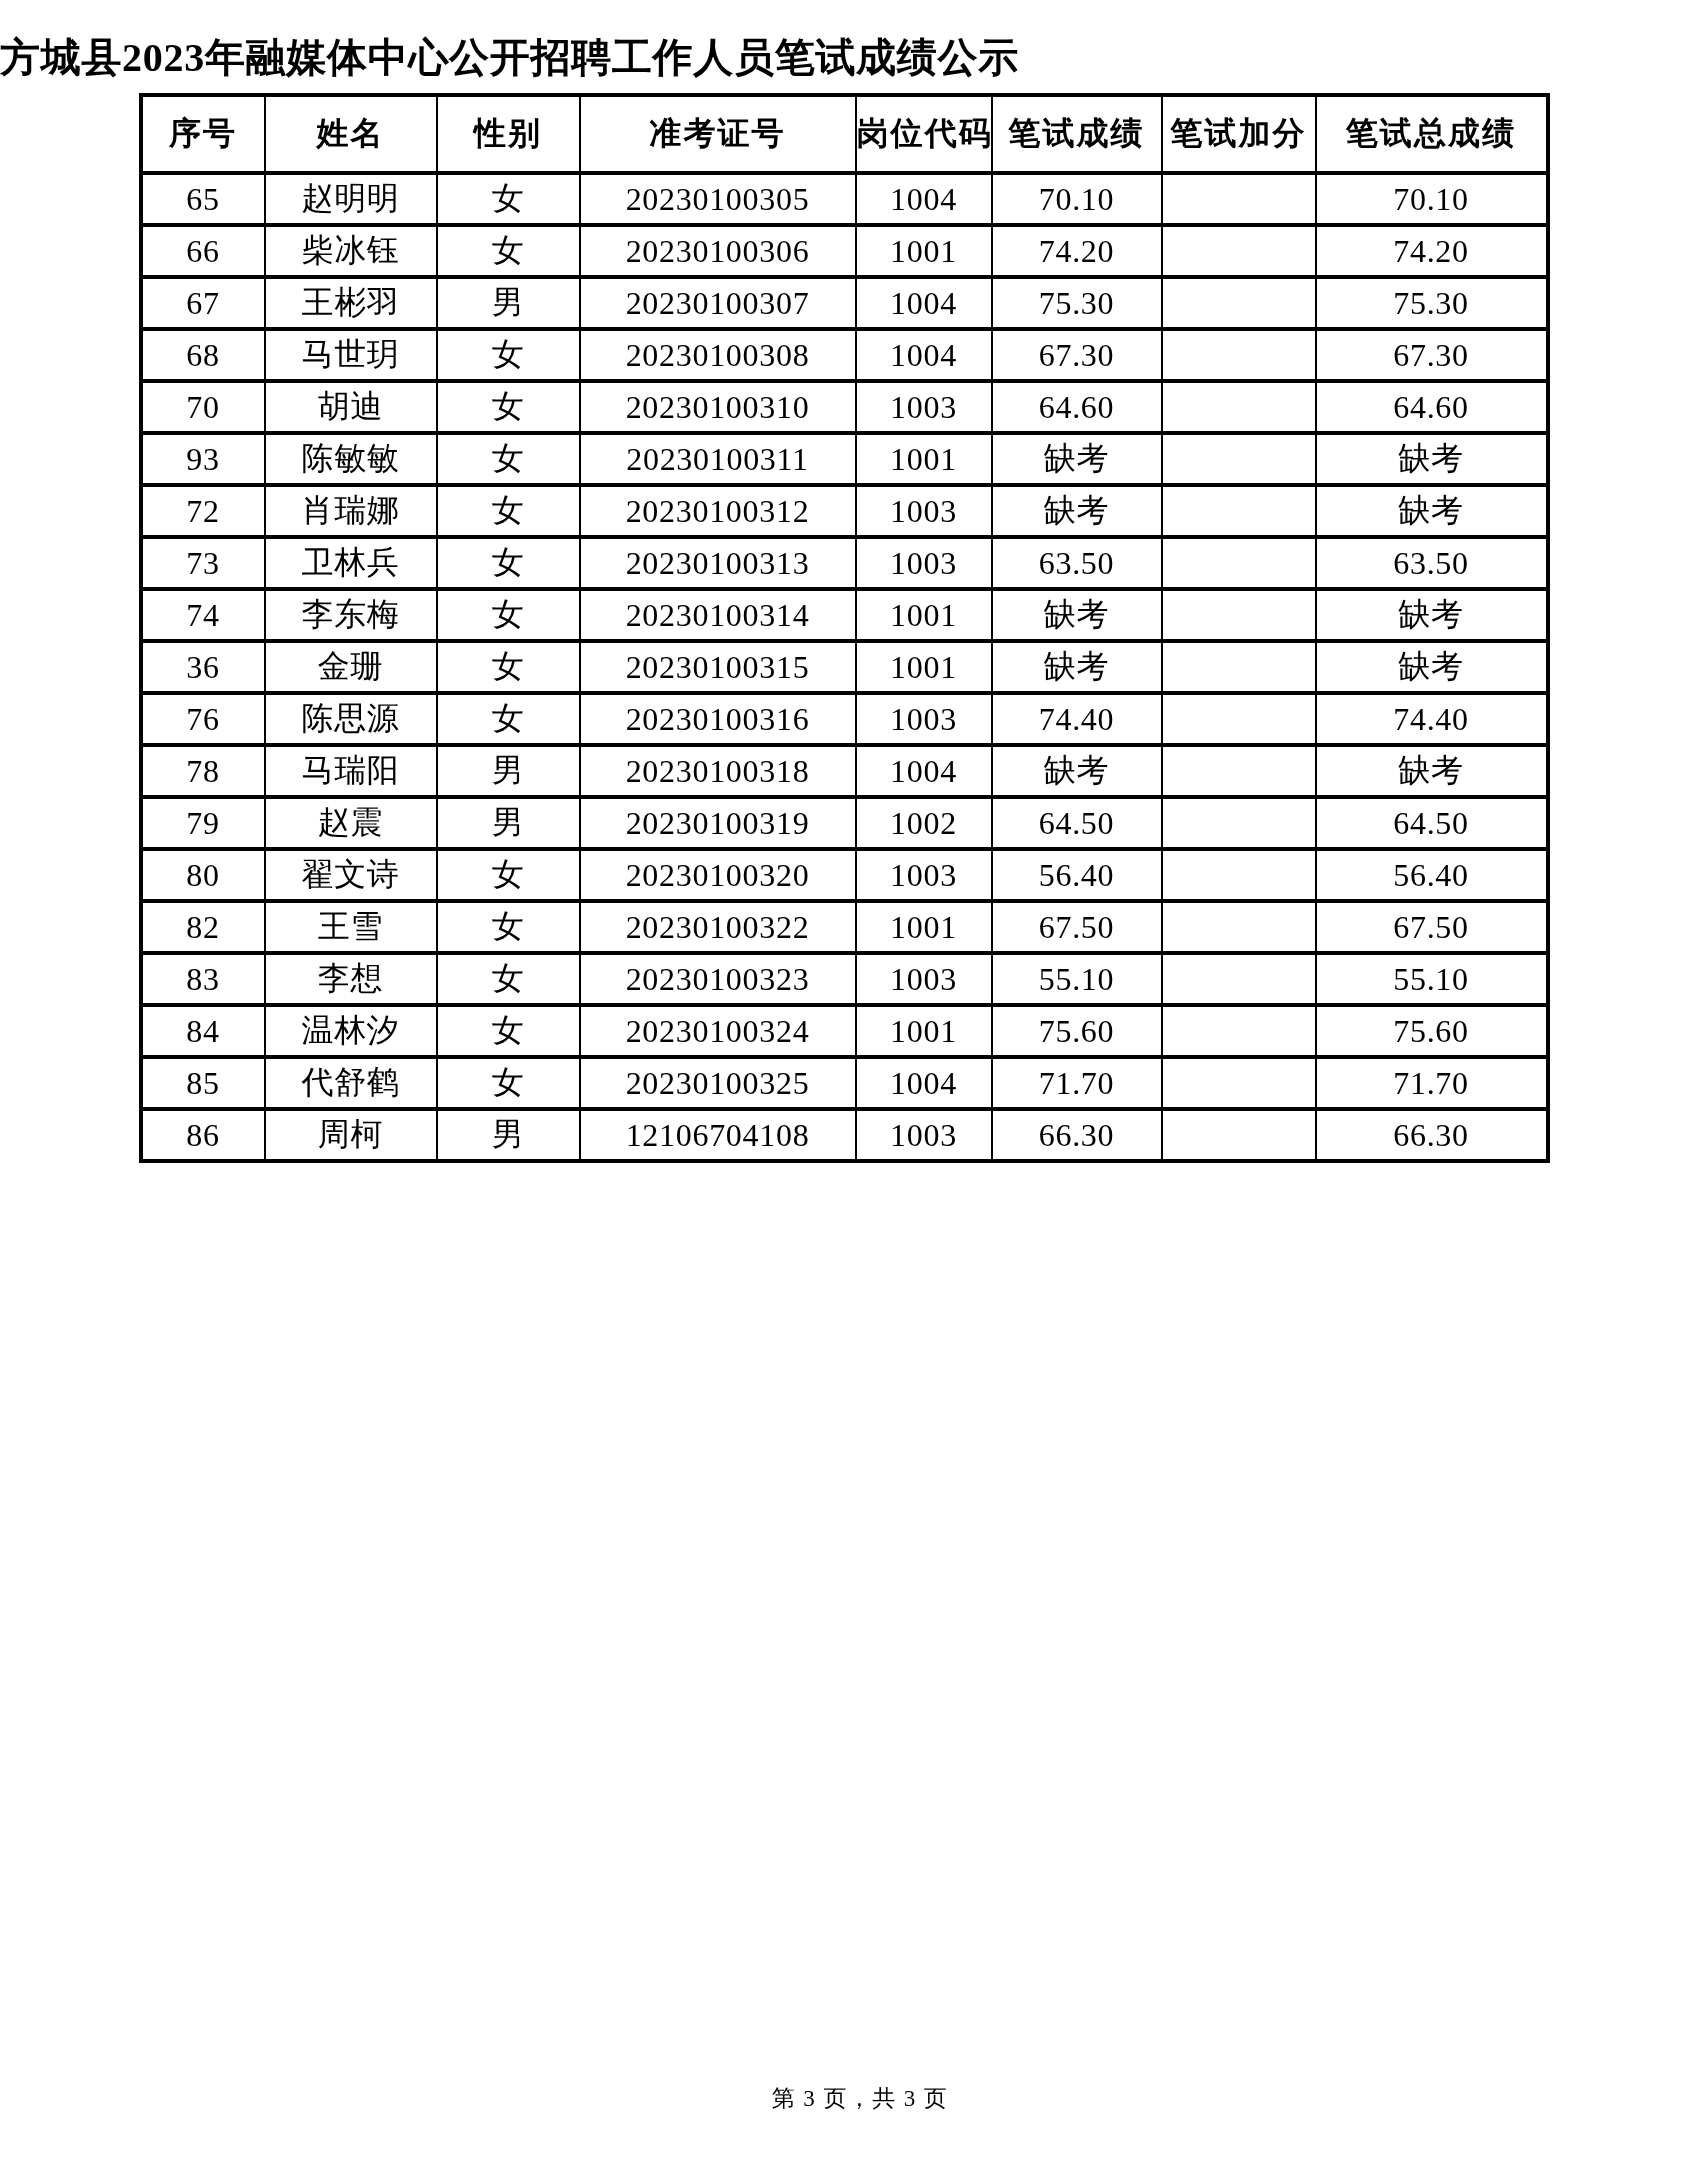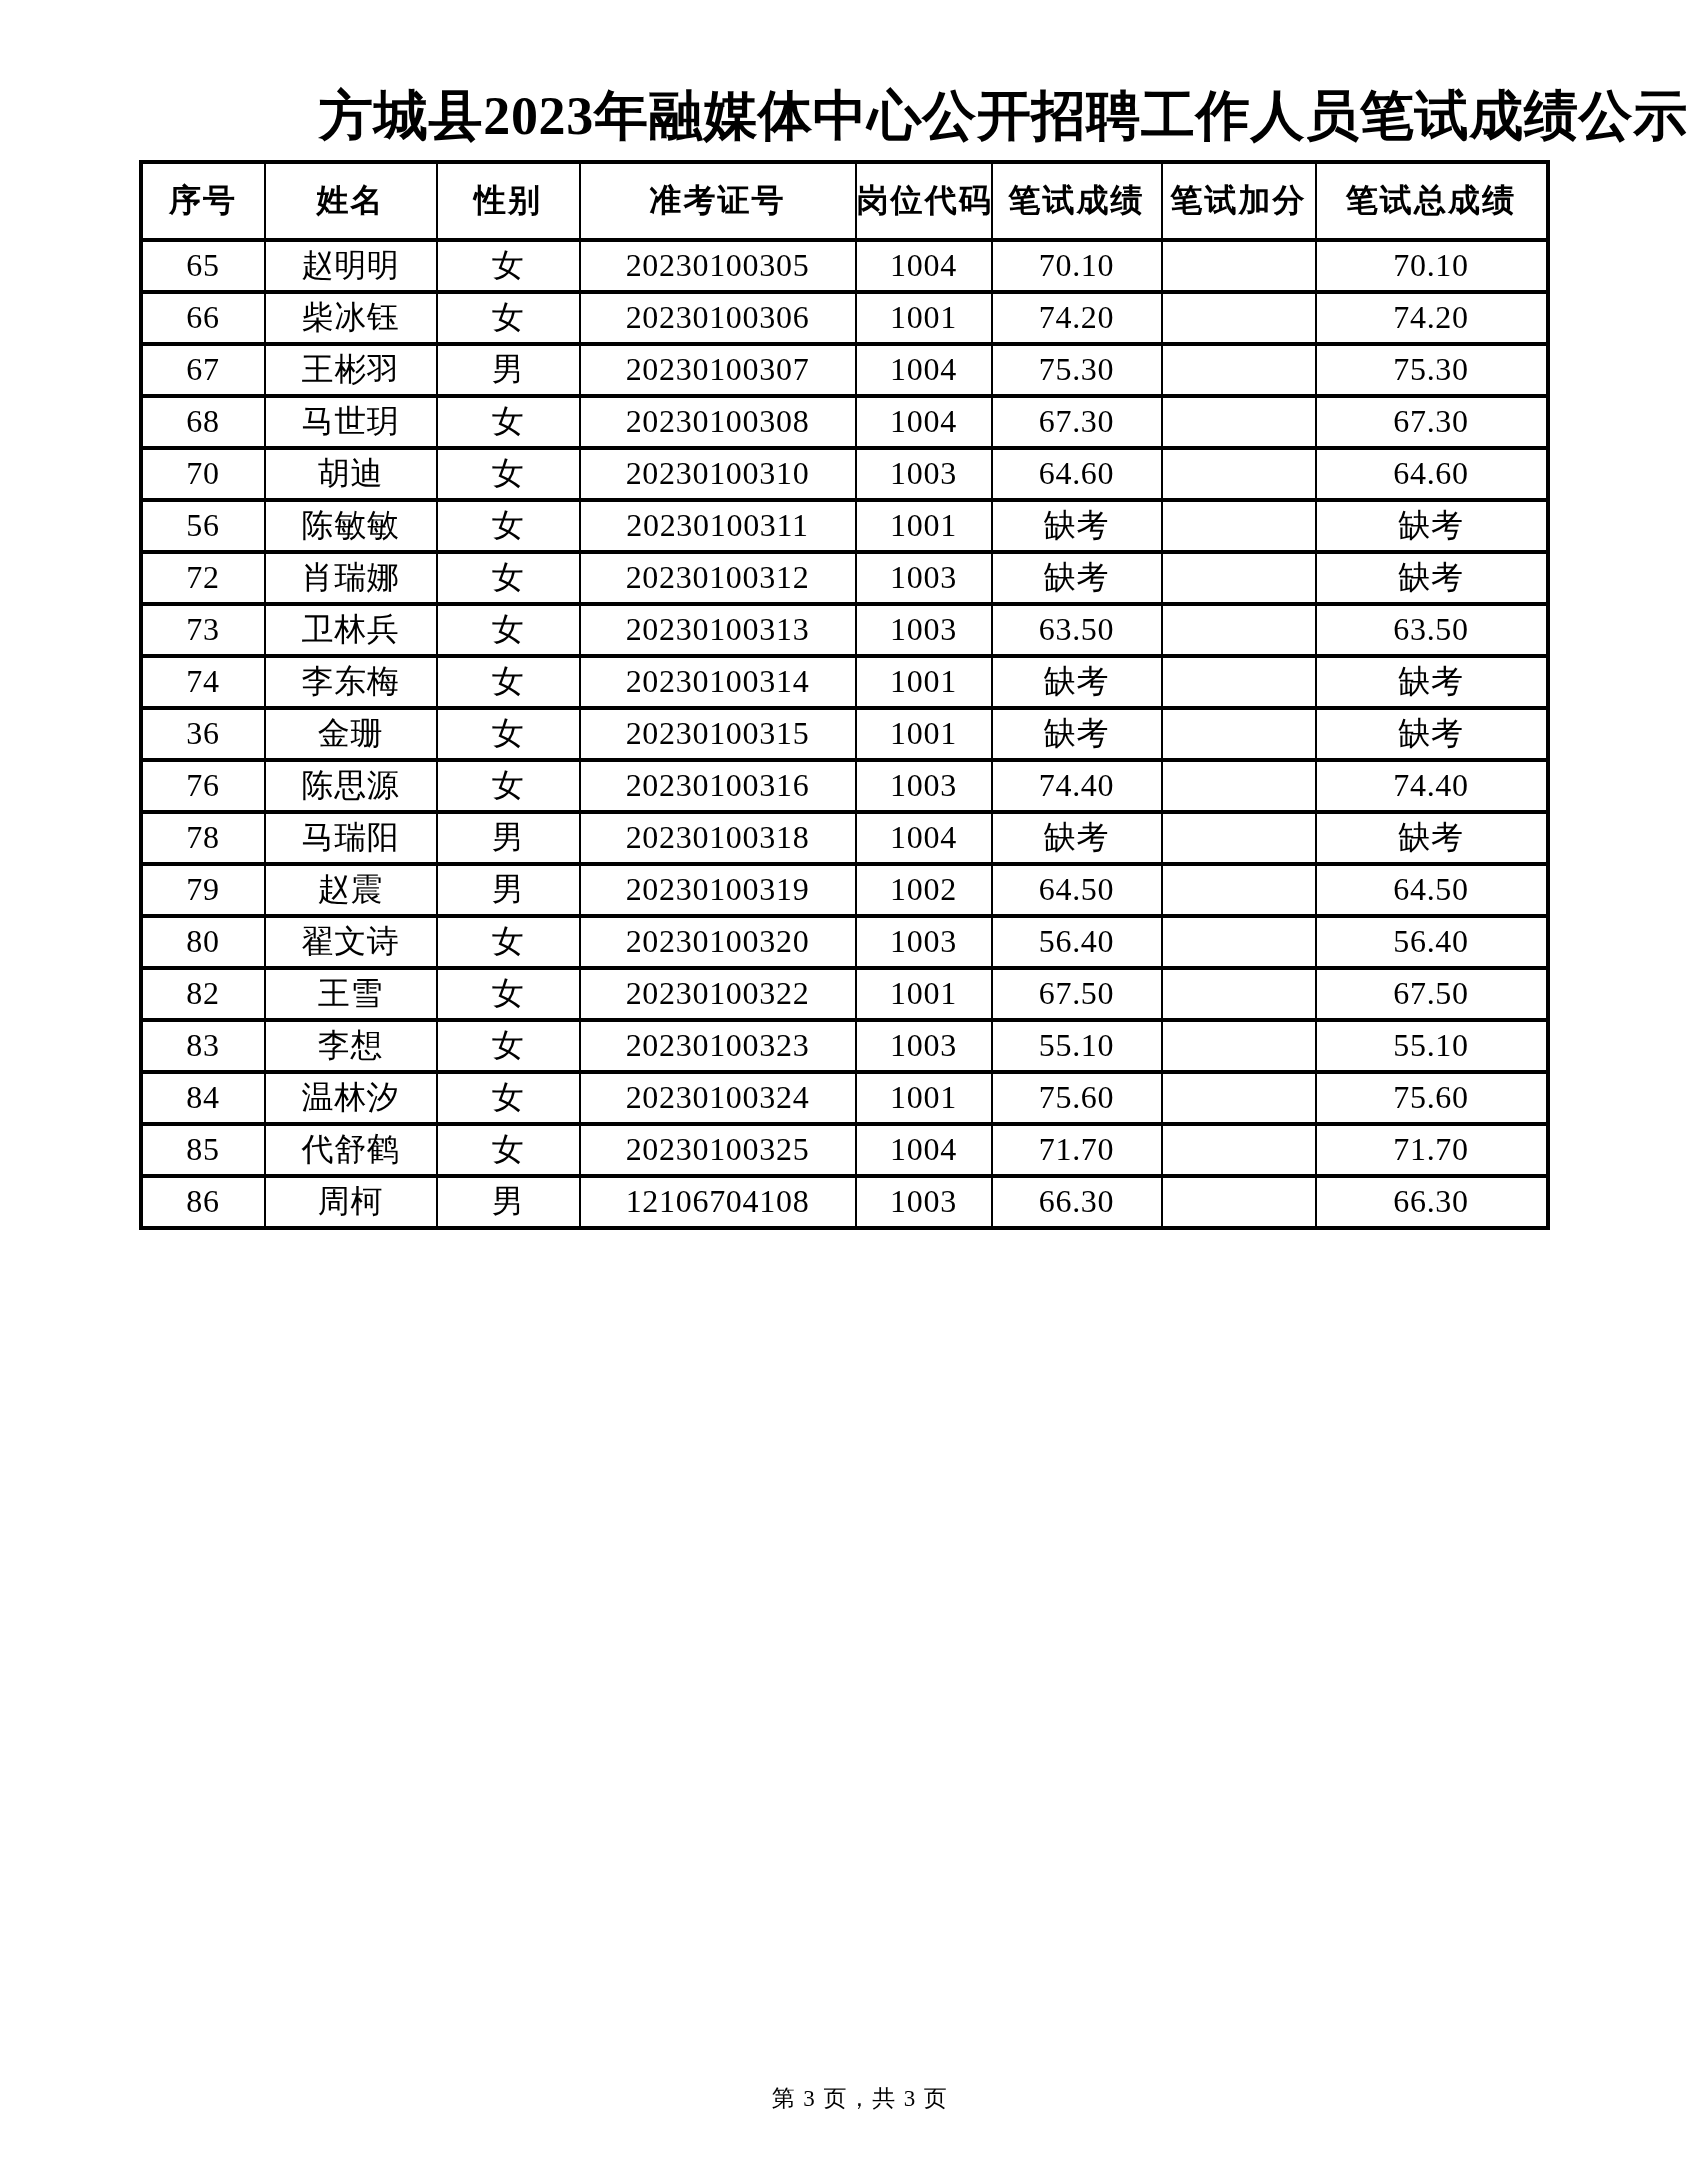--- a/index.html
+++ b/index.html
@@ -11,23 +11,23 @@
     position: relative;
     width: 1688px;
     height: 2183px;
     background: #ffffff;
     font-family: "Liberation Serif", "DejaVu Serif", serif;
     color: #000000;
     overflow: hidden;
   }
   .title {
     margin: 0;
-    padding-top: 84px;
-    text-align: right;
-    font-size: 54px;
+    padding-top: 34px;
+    text-align: left;
+    font-size: 40px;
     font-weight: bold;
     letter-spacing: 0.7px;
     line-height: 1.2;
     white-space: nowrap;
   }
   table.score-table {
     width: 1406px;
     margin: 11px auto 12px auto;
     border-collapse: collapse;
     table-layout: fixed;
@@ -142,21 +142,21 @@
           <td>70</td>
           <td>胡迪</td>
           <td>女</td>
           <td>20230100310</td>
           <td>1003</td>
           <td>64.60</td>
           <td></td>
           <td>64.60</td>
         </tr>
         <tr>
-          <td>56</td>
+          <td>93</td>
           <td>陈敏敏</td>
           <td>女</td>
           <td>20230100311</td>
           <td>1001</td>
           <td>缺考</td>
           <td></td>
           <td>缺考</td>
         </tr>
         <tr>
           <td>72</td>

